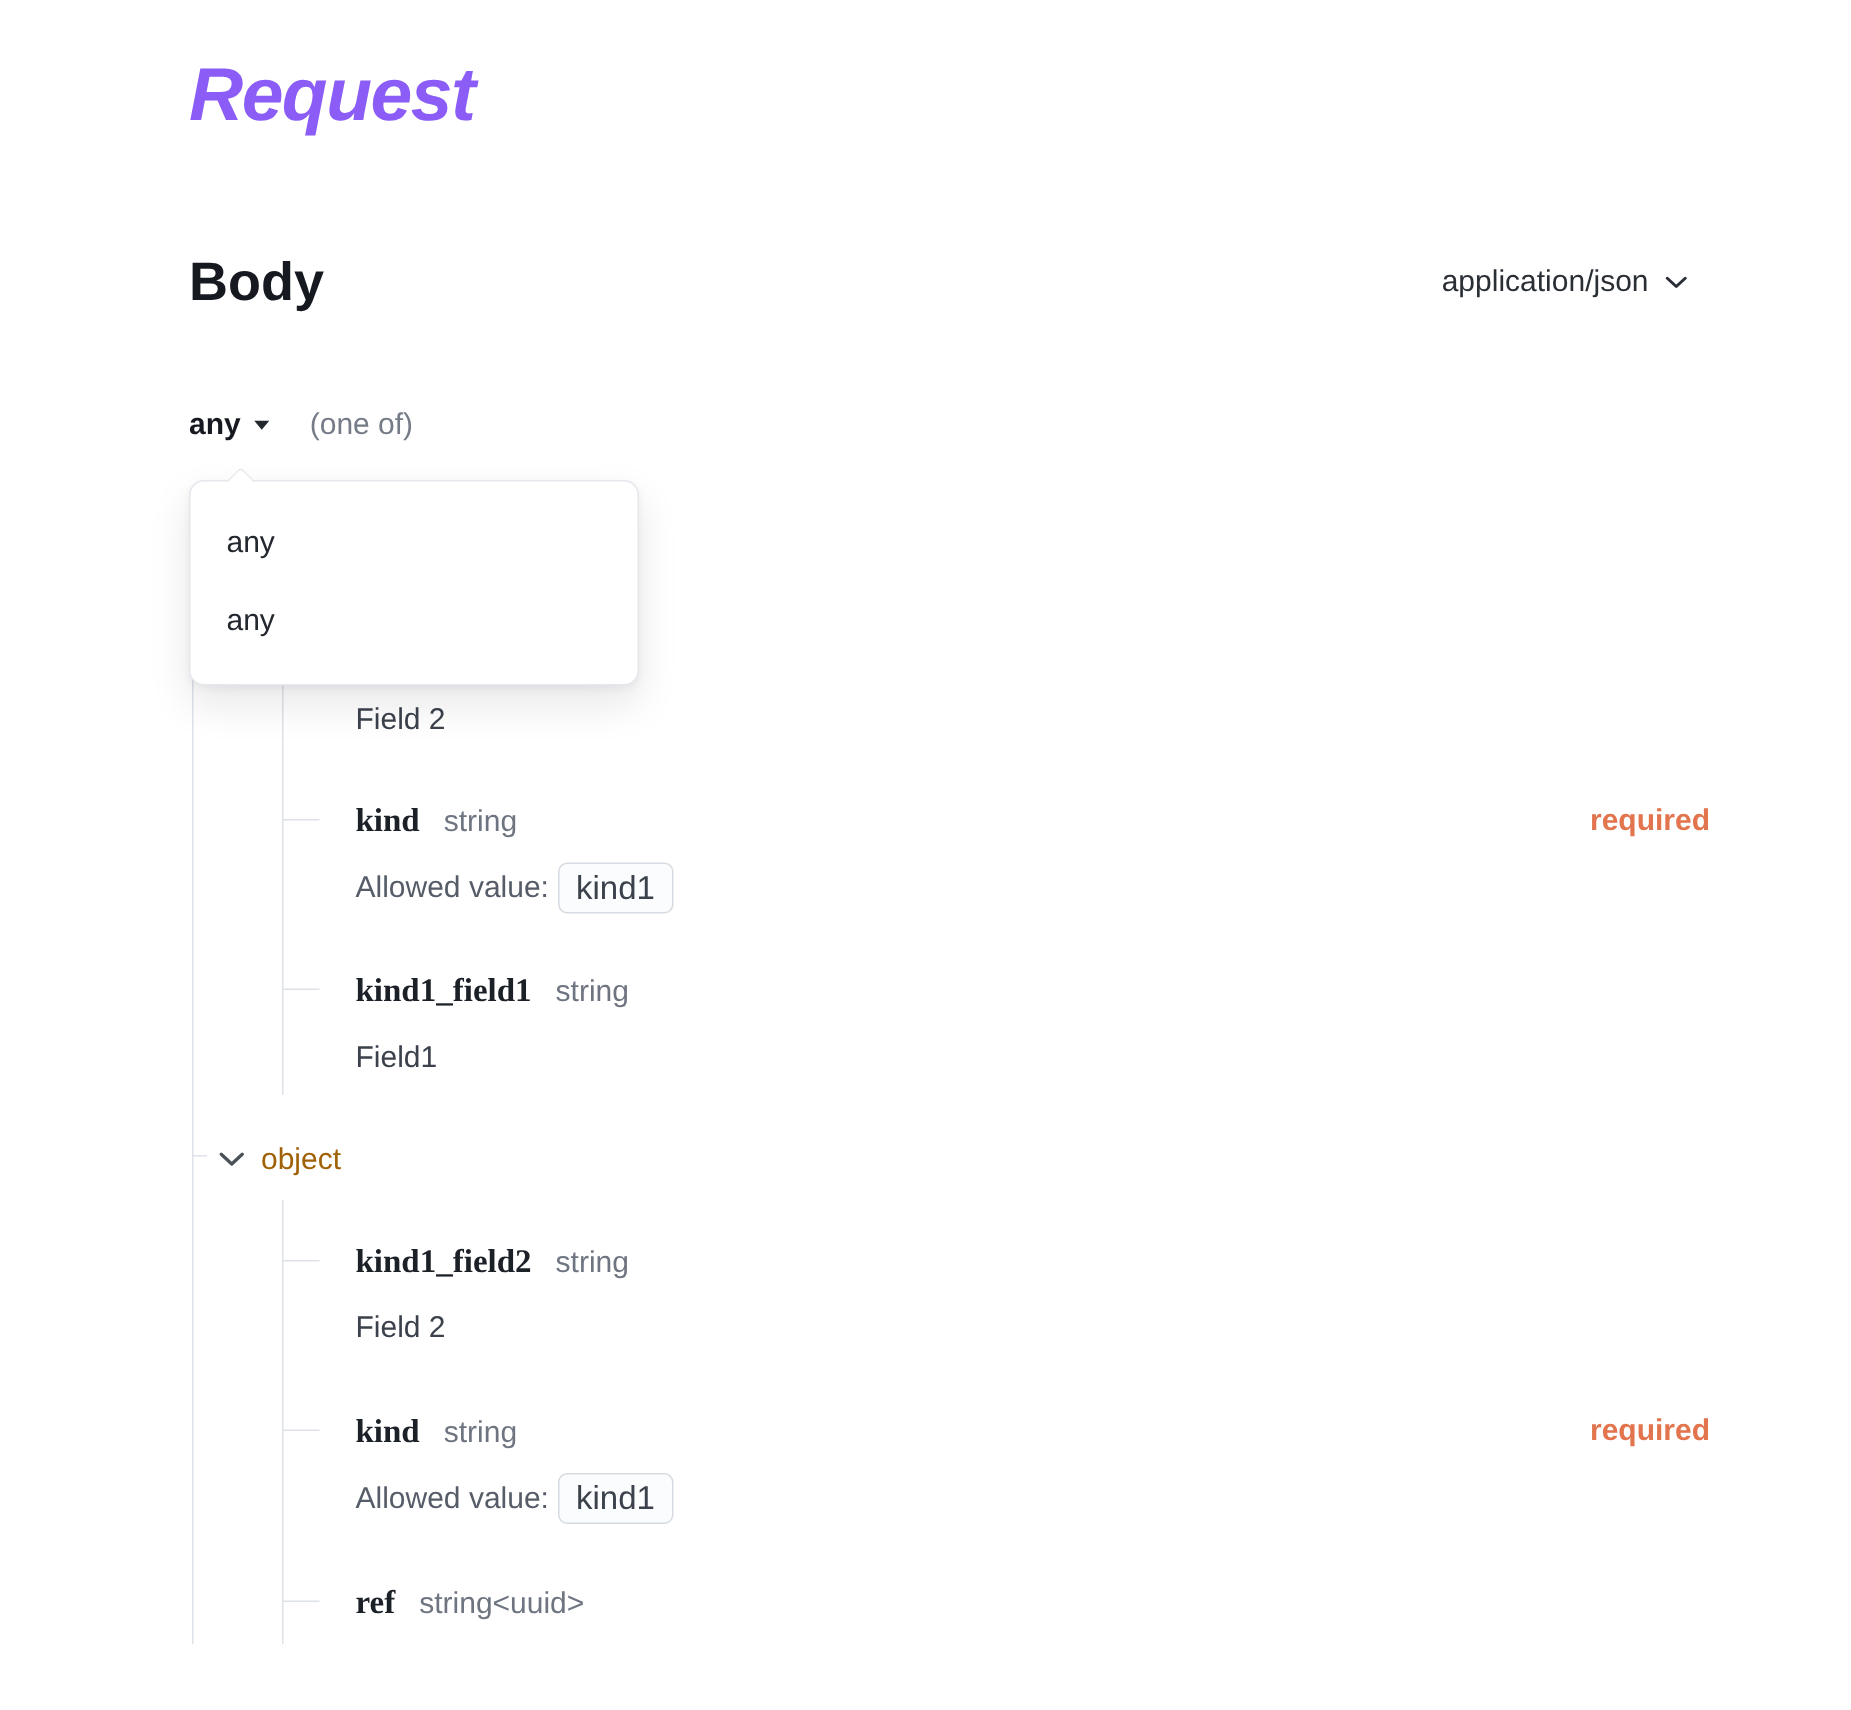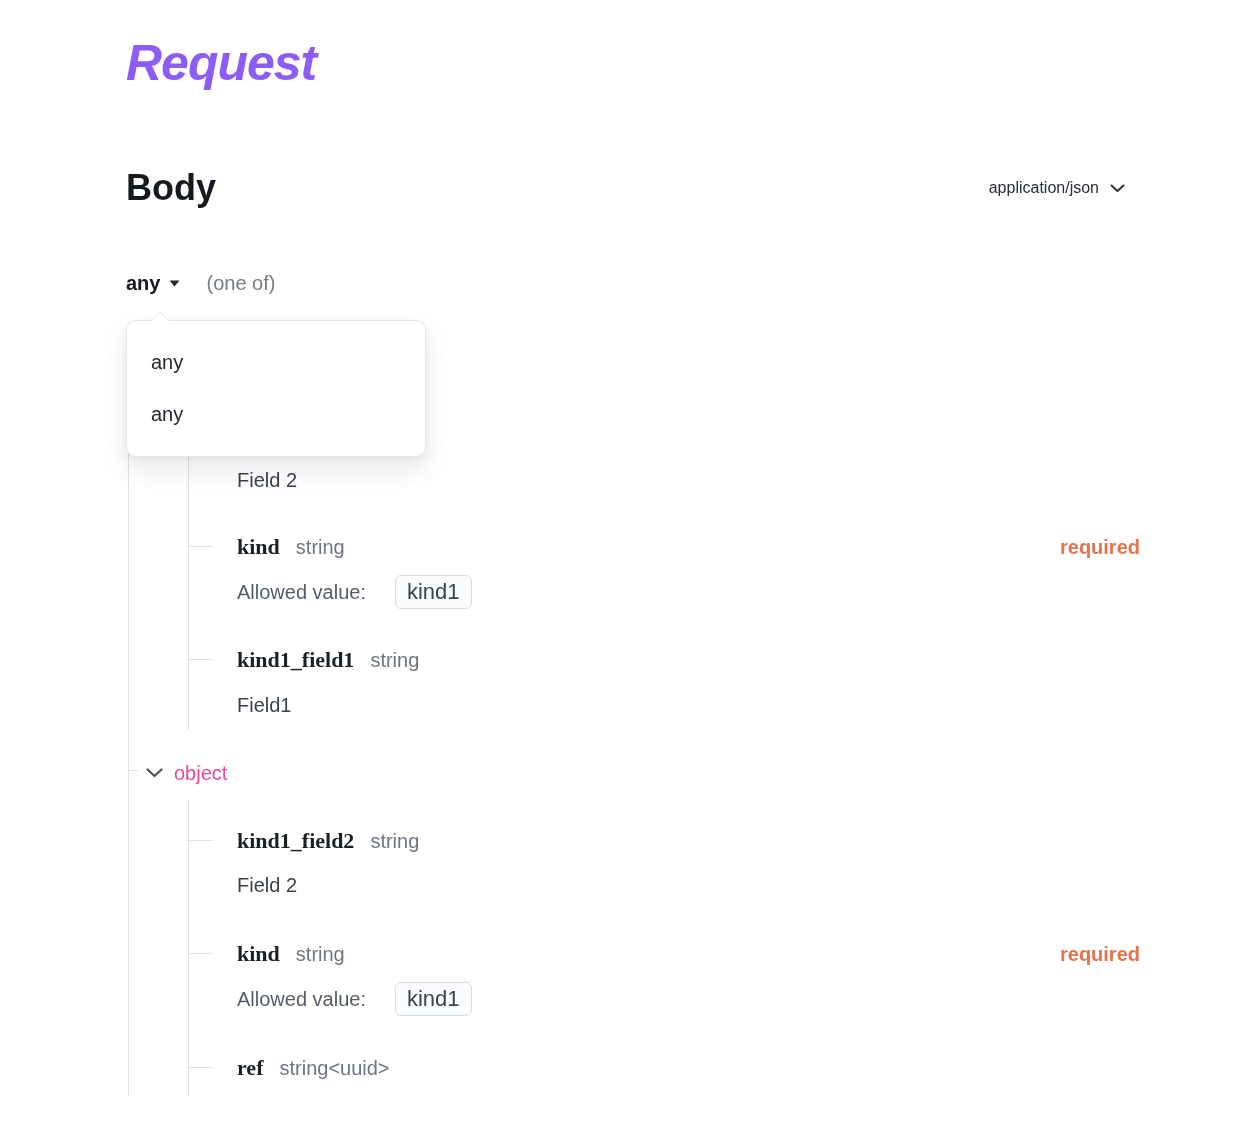--- a/index.html
+++ b/index.html
@@ -13,45 +13,45 @@
   
   .page-title {
     left:126px; top:34px; font-size:50px; line-height:58px;
     font-weight:800; letter-spacing:-1px; color:#8b5cf6;font-style:italic;
   }
   .body-header {
     left:126px; top:166px; width:999px; display:flex;
     justify-content:space-between; align-items:center;
   }
   .body-heading { font-size:36px; line-height:44px; font-weight:700; color:#16191f; }
-  .content-type { display:flex; align-items:center; gap:11px; font-size:16px; color:#2a2f36; cursor:pointer; }
+  .content-type { display:flex; align-items:center; gap:11px; font-size:20px; color:#2a2f36; cursor:pointer; }
 
   
   .root-row { left:126px; top:269px; display:flex; align-items:center; font-size:20px; line-height:28px; }
   .root-type-btn { display:flex; align-items:center; gap:9px; cursor:pointer; }
   .root-type { font-weight:700; color:#16191f; }
   .one-of { margin-left:26px; color:#757c87; }
 
   
   .vline { position:absolute; width:1px; background:#dde1e8; }
   .tick  { position:absolute; height:1px; background:#dde1e8; }
 
   
   .obj-row {
     position:absolute; left:146px; display:flex; align-items:center; gap:11px;
-    font-size:20px; line-height:28px; color:#ec4899; cursor:pointer;
+    font-size:20px; line-height:28px; color:#a16207; cursor:pointer;
   }
 
   
   .field-row { position:absolute; left:237px; display:flex; align-items:baseline; gap:16px; line-height:30px; }
   .fname { font-family:Liberation Serif, serif; font-weight:700; font-size:22px; color:#1c2128; }
   .ftype { font-size:20px; color:#6e7580; }
   .fdesc { position:absolute; left:237px; font-size:20px; line-height:28px; color:#3c424c; }
 
-  .allowed-row { position:absolute; left:237px; display:flex; align-items:center; gap:29px; height:34px; }
+  .allowed-row { position:absolute; left:237px; display:flex; align-items:center; gap:6px; height:34px; }
   .allowed-label { font-size:20px; color:#565d68; }
   .chip {
     font-size:22px; color:#3c424c; background:#fbfcfd;
     border:1px solid #d6dae1; border-radius:6px; padding:3px 11px;
   }
 
   .required { position:absolute; left:960px; width:180px; text-align:right; font-size:20px; line-height:28px; color:#e2744e;font-weight:bold; }
 
   
   .popup {

